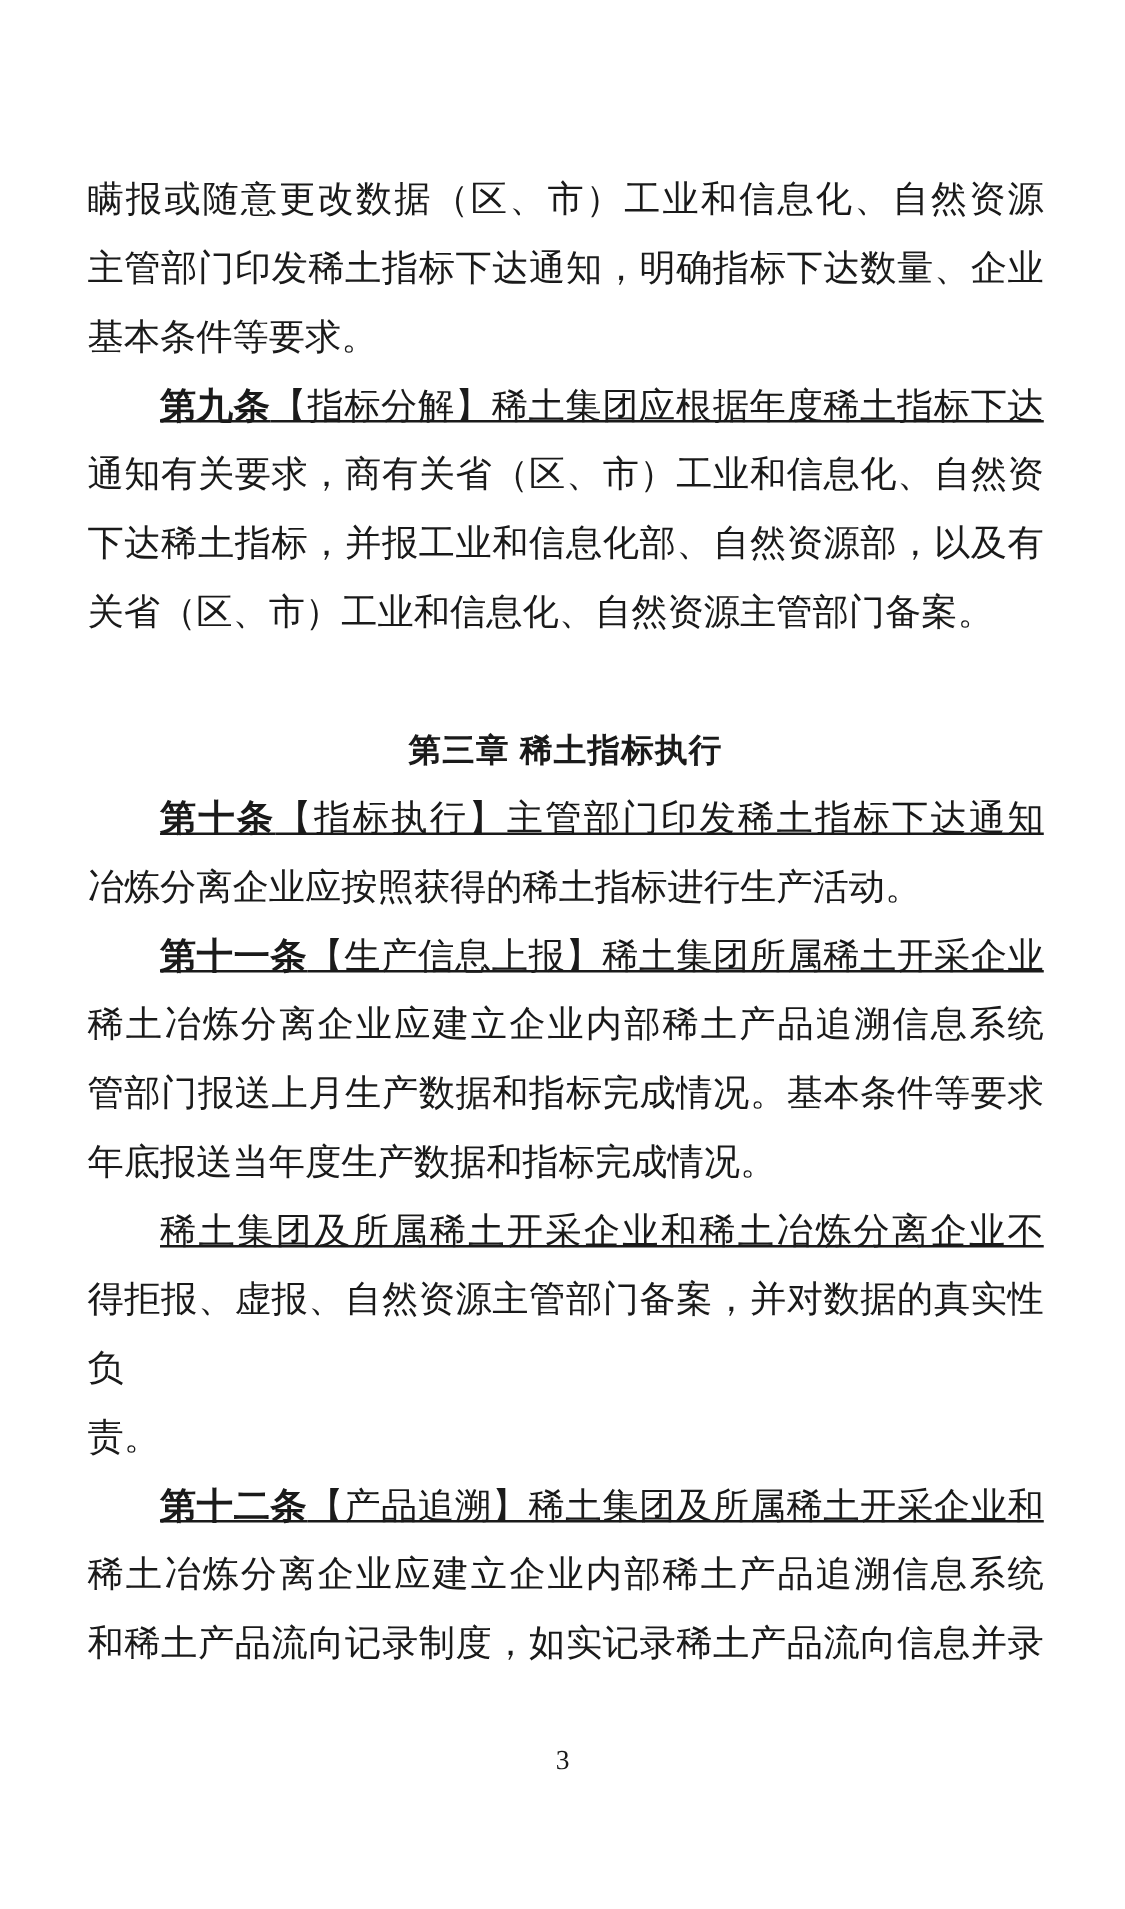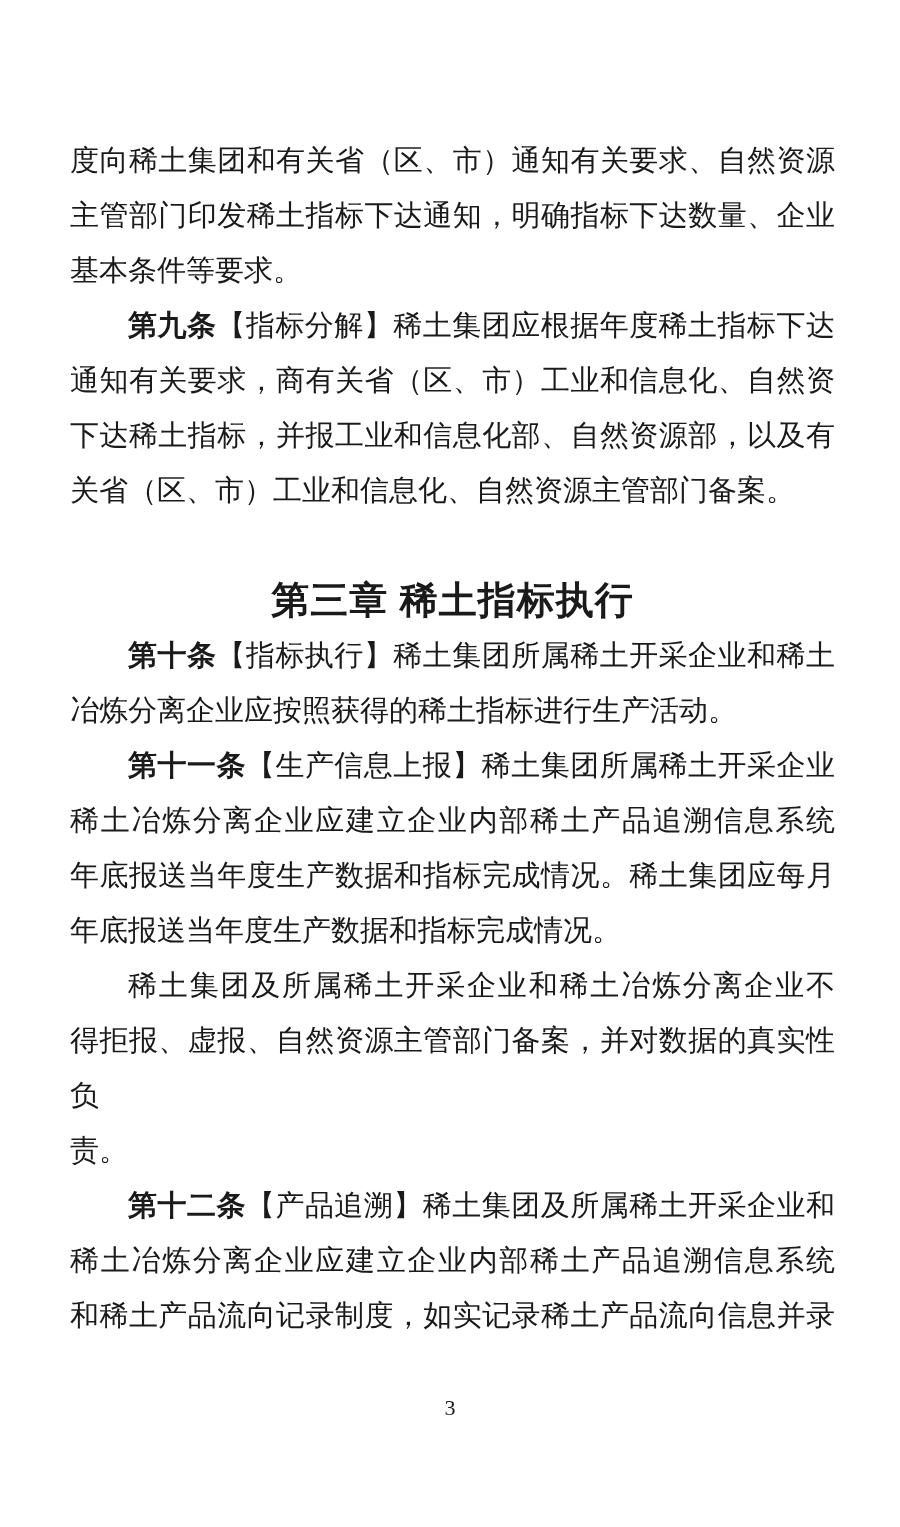--- a/index.html
+++ b/index.html
@@ -24,74 +24,75 @@
   }
   .line {
     text-align: justify;
     text-align-last: justify;
   }
   .line.last {
     text-align-last: left;
   }
   .line.indent {
     text-indent: 2em;
+    text-decoration: underline;
   }
   .bold {
     font-weight: 700;
   }
   .heading {
     margin-top: 55px;
     text-align: center;
     text-align-last: center;
     font-family: "Liberation Sans", sans-serif;
     font-weight: 700;
-    font-size: 38px;
+    font-size: 26px;
     line-height: 55px;
     letter-spacing: 1px;
   }
   .pagenum {
     position: absolute;
     left: 0; top: 1393px;
     width: 900px;
     text-align: center;
     font-size: 22px;
     line-height: 30px;
     color: #1a1a1a;
   }
 </style>
 </head>
 <body>
 
 <div class="page">
   <main class="content">
 
     <section class="para">
-      <p class="line">度向稀土集团和有关省（区、市）通知有关要求、自然资源</p>
+      <p class="line">瞒报或随意更改数据（区、市）工业和信息化、自然资源</p>
       <p class="line">主管部门印发稀土指标下达通知，明确指标下达数量、企业</p>
       <p class="line last">基本条件等要求。</p>
     </section>
 
     <section class="para">
       <p class="line indent"><span class="bold">第九条</span><span>【指标分解】稀土集团应根据年度稀土指标下达</span></p>
       <p class="line">通知有关要求，商有关省（区、市）工业和信息化、自然资</p>
       <p class="line">下达稀土指标，并报工业和信息化部、自然资源部，以及有</p>
       <p class="line last">关省（区、市）工业和信息化、自然资源主管部门备案。</p>
     </section>
 
     <h2 class="heading">第三章 稀土指标执行</h2>
 
     <section class="para">
-      <p class="line indent"><span class="bold">第十条</span><span>【指标执行】稀土集团所属稀土开采企业和稀土</span></p>
+      <p class="line indent"><span class="bold">第十条</span><span>【指标执行】主管部门印发稀土指标下达通知</span></p>
       <p class="line last">冶炼分离企业应按照获得的稀土指标进行生产活动。</p>
     </section>
 
     <section class="para">
       <p class="line indent"><span class="bold">第十一条</span><span>【生产信息上报】稀土集团所属稀土开采企业</span></p>
       <p class="line">稀土冶炼分离企业应建立企业内部稀土产品追溯信息系统</p>
-      <p class="line">年底报送当年度生产数据和指标完成情况。稀土集团应每月</p>
+      <p class="line">管部门报送上月生产数据和指标完成情况。基本条件等要求</p>
       <p class="line last">年底报送当年度生产数据和指标完成情况。</p>
     </section>
 
     <section class="para">
       <p class="line indent">稀土集团及所属稀土开采企业和稀土冶炼分离企业不</p>
       <p class="line">得拒报、虚报、自然资源主管部门备案，并对数据的真实性负</p>
       <p class="line last">责。</p>
     </section>
 
     <section class="para">

